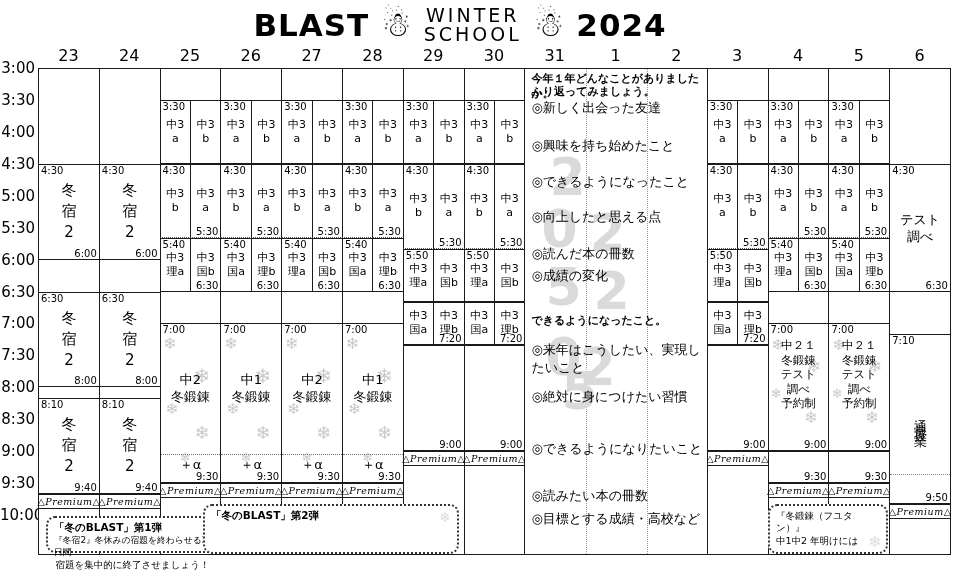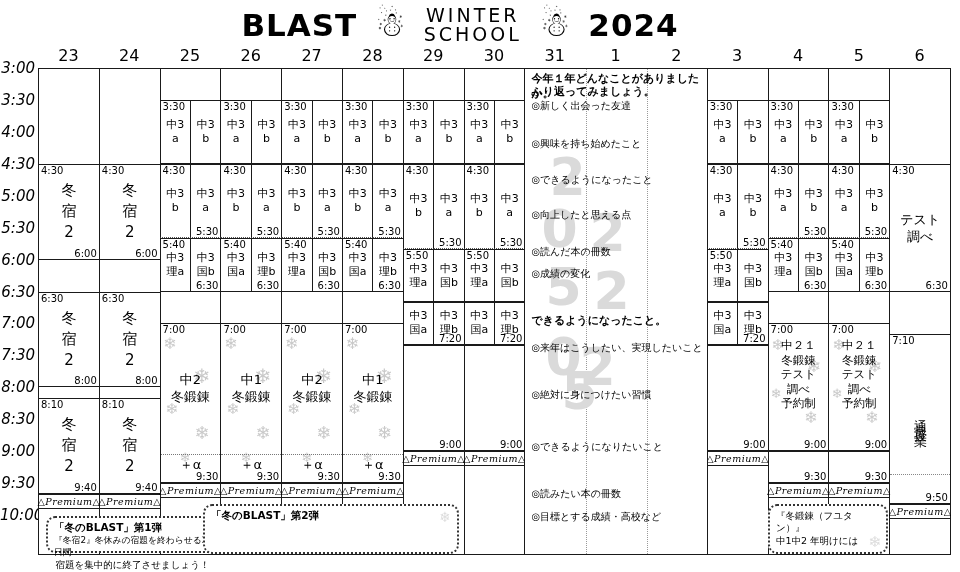--- a/index.html
+++ b/index.html
@@ -3,29 +3,29 @@
 <meta charset="utf-8">
 <style>
   html,body{margin:0;padding:0;background:#fff;}
   body{width:960px;height:572px;position:relative;overflow:hidden;
        font-family:"DejaVu Sans","Liberation Sans",sans-serif;color:#000;}
   *{box-sizing:border-box;}
   #app{position:absolute;inset:0;}
 
   
   .title-row{position:absolute;left:180px;top:2px;width:560px;height:46px;
-    display:flex;align-items:center;justify-content:center;gap:18px;}
+    display:flex;align-items:center;justify-content:center;gap:12px;}
   .t-blast{font-size:31px;font-weight:bold;letter-spacing:1px;}
   .t-year{font-size:31px;font-weight:bold;letter-spacing:1px;}
   .t-snowman{font-size:34px;line-height:34px;margin-top:-2px;}
   .t-ws{display:flex;flex-direction:column;align-items:center;line-height:19px;
     font-size:19px;letter-spacing:3px;font-weight:400;}
 
   
-  .tlabel{position:absolute;left:0;width:35px;text-align:right;font-size:15px;font-style:italic;}
+  .tlabel{position:absolute;left:0;width:35px;text-align:right;font-size:15px;}
   .dlabel{position:absolute;top:46px;height:20px;text-align:center;font-size:16px;}
 
   
   .colbox{position:absolute;border:1px solid #1a1a1a;background:#fff;}
   .cell{position:absolute;background:#fff;border:1px solid #1a1a1a;font-size:11px;}
   .cell.dotted{border-bottom:1px dotted #555;}
   .cell .start{position:absolute;top:0;left:2px;font-size:10px;}
   .cell .end{position:absolute;bottom:0;right:2px;font-size:10px;}
   .cell .lines{position:absolute;inset:0;display:flex;flex-direction:column;
     justify-content:center;align-items:center;line-height:14px;text-align:center;}
@@ -39,21 +39,21 @@
     text-align:center;font-size:13px;padding-top:1px;}
   .dotline{position:absolute;left:0;right:0;border-top:1px dotted #888;}
   .snow{position:absolute;color:#c9c9c9;pointer-events:none;}
   .premiumbar{position:absolute;background:#fff;border:1px solid #1a1a1a;display:flex;
     align-items:center;justify-content:center;font-family:"DejaVu Serif","Liberation Serif",serif;
     font-style:italic;font-size:9.5px;letter-spacing:0.5px;}
 
   
   .panel{position:absolute;background:#fff;border:1px solid #1a1a1a;overflow:hidden;}
   .panel .vline{position:absolute;top:0;bottom:0;border-left:1px dotted #999;}
-  .pitem{position:absolute;left:6px;right:4px;font-size:10px;z-index:2;}
+  .pitem{position:absolute;left:6px;right:4px;font-size:13px;z-index:2;}
   .ptitle{font-weight:bold;font-size:11px;}
   .wm{position:absolute;color:#dadada;font-weight:bold;font-size:52px;z-index:1;
       font-family:"DejaVu Sans","Liberation Sans",sans-serif;}
 
   
   .note{position:absolute;border:2px dotted #333;border-radius:9px;background:#fff;
     padding:3px 6px;font-size:9.5px;line-height:12px;z-index:5;}
   .note .ntitle{font-weight:bold;font-size:10.5px;}
   .note .nline{margin-top:1px;}
 </style>

